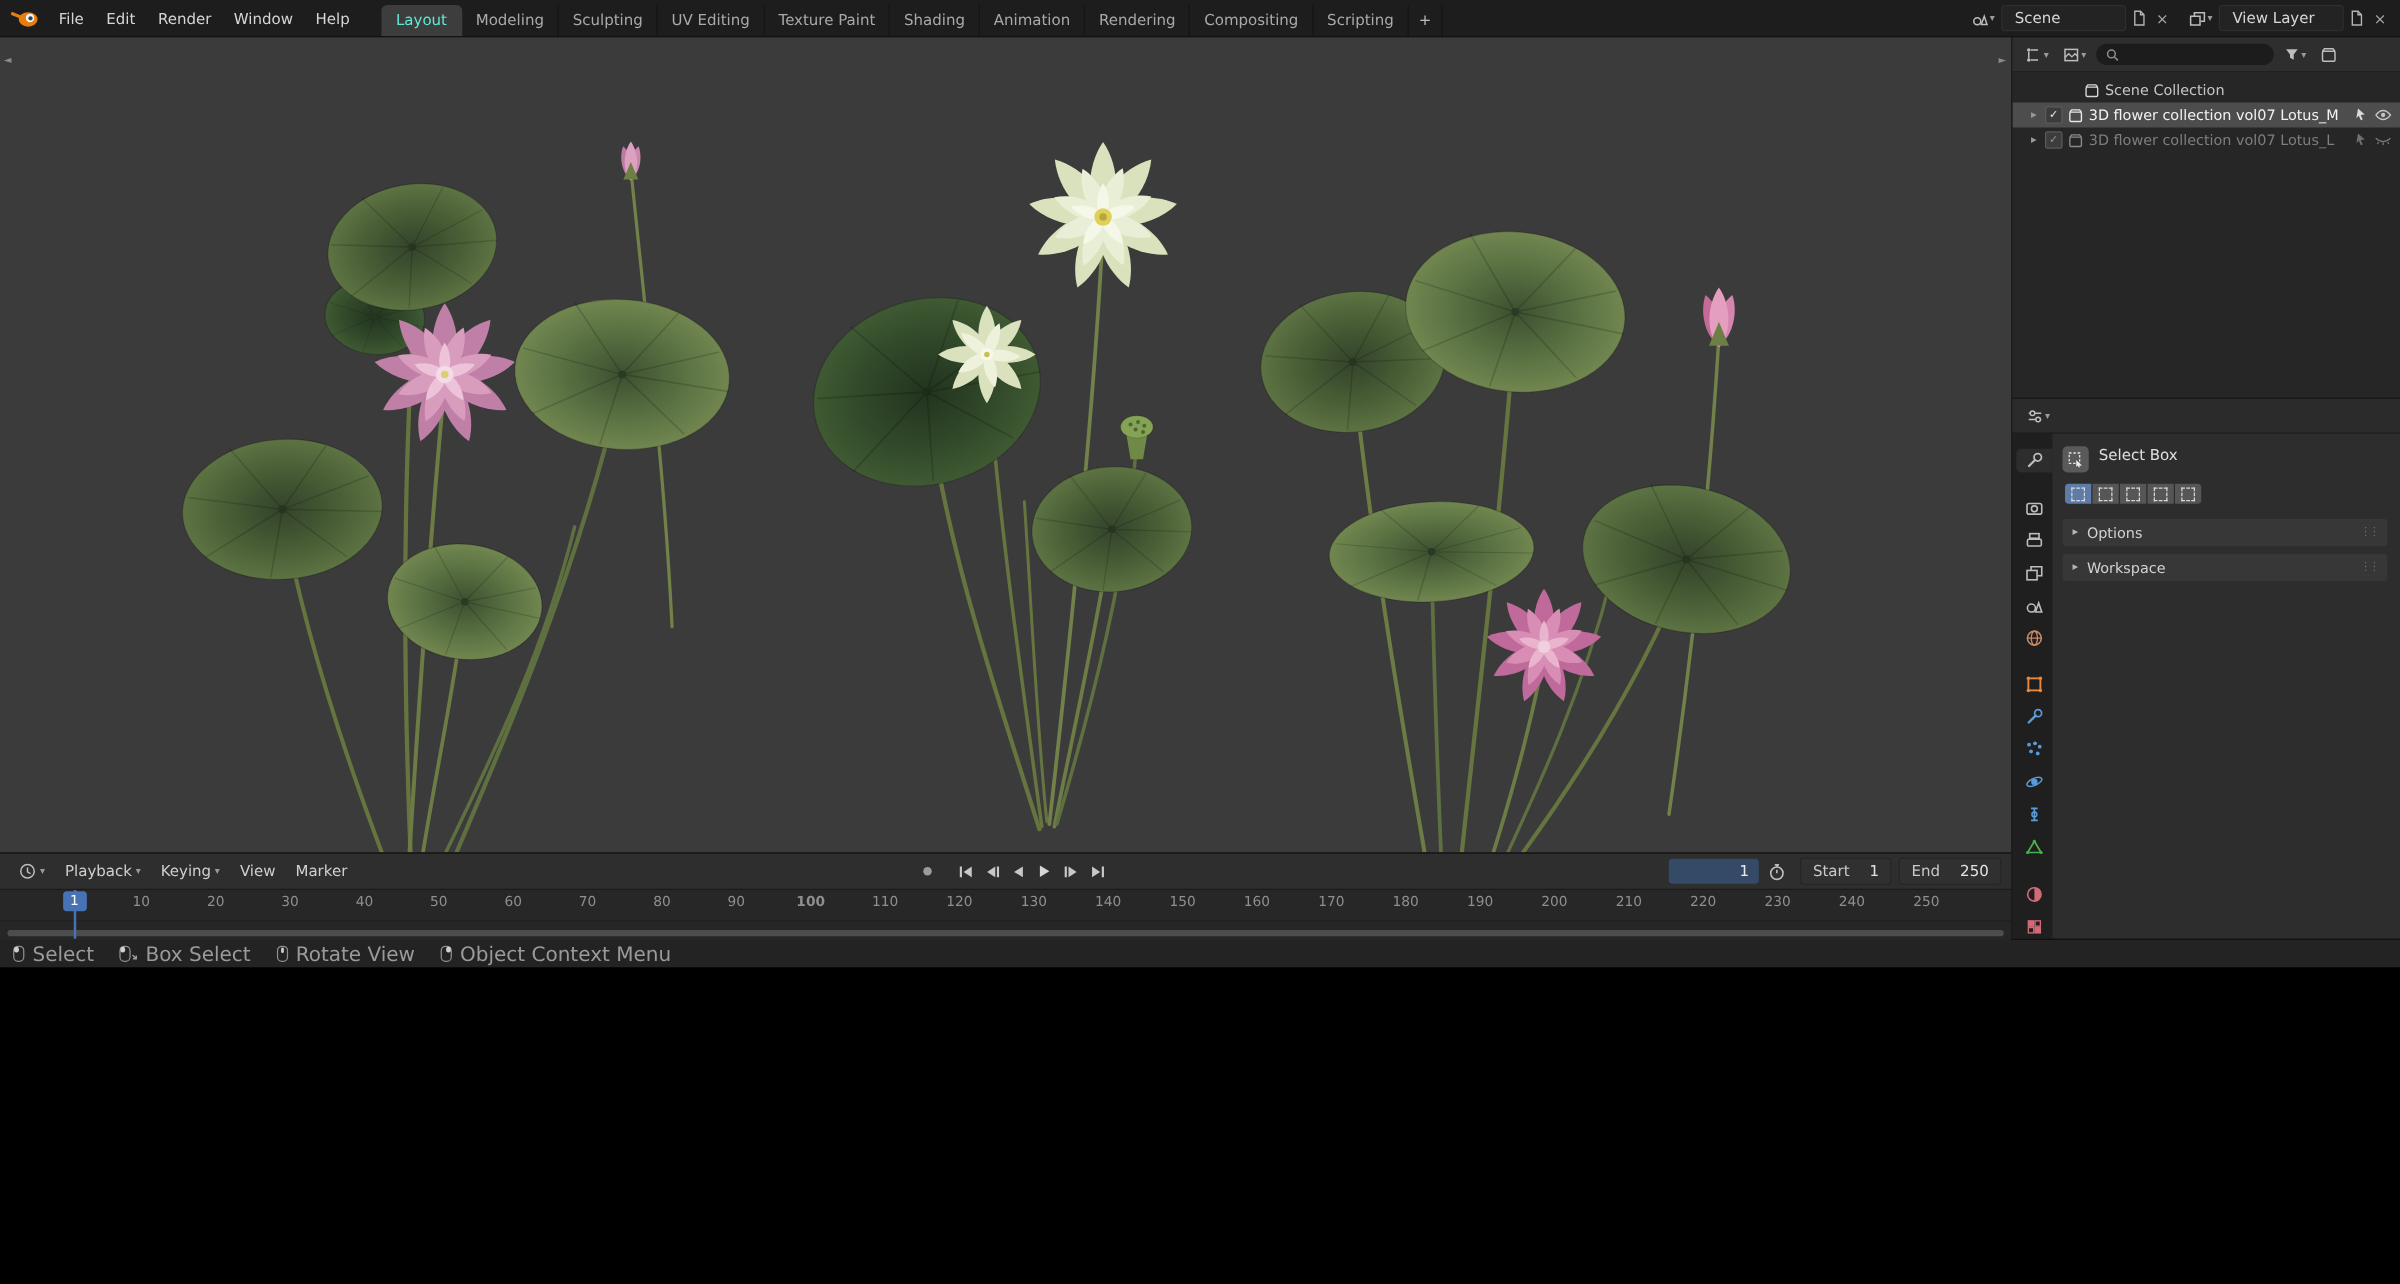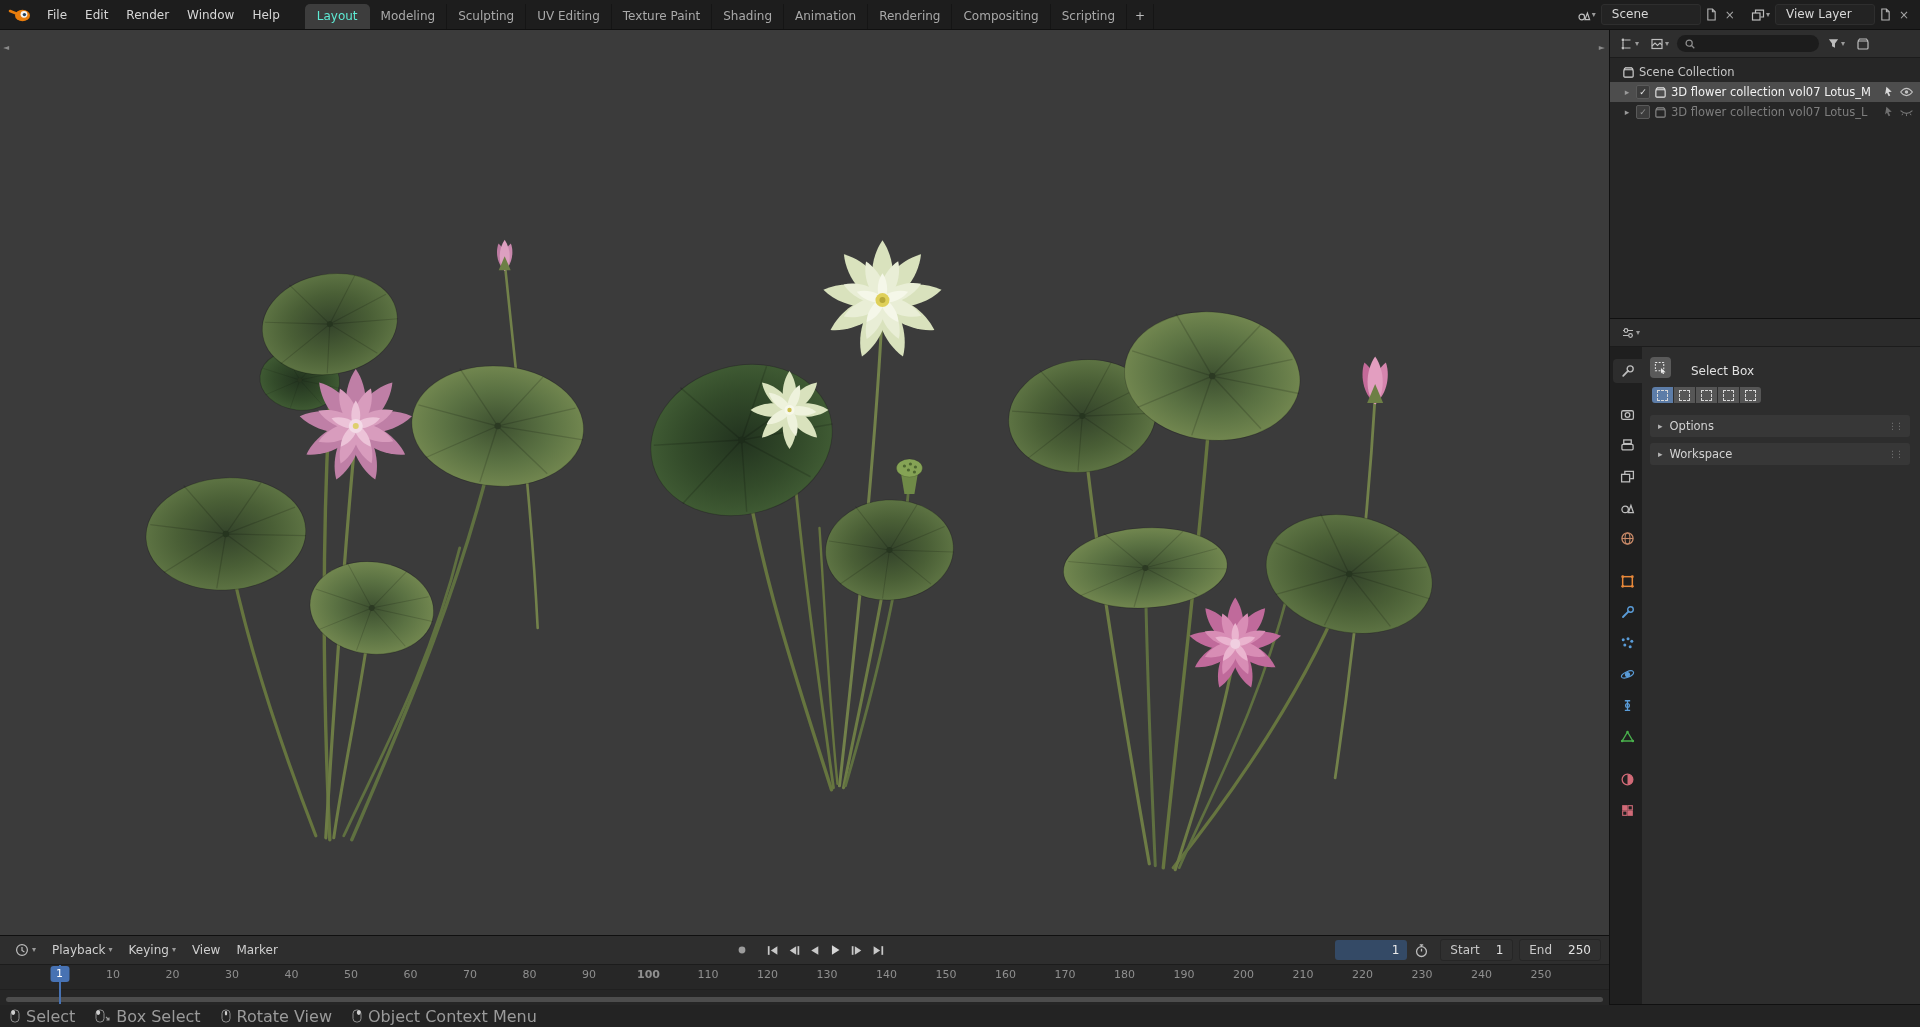--- a/index.html
+++ b/index.html
@@ -1,16 +1,16 @@
 <!DOCTYPE html>
 <html><head>
 <meta charset="utf-8">
 <style>
   html,body{margin:0;padding:0;background:#000;}
-  .app{width:1920px;height:1027px;background:#1d1d1d;font-family:"DejaVu Sans","Liberation Sans",sans-serif;
+  .app{width:1920px;height:774px;background:#1d1d1d;font-family:"DejaVu Sans","Liberation Sans",sans-serif;
        color:#d5d5d5;position:relative;overflow:hidden;display:flex;flex-direction:column;font-size:12px;}
   svg{display:block}
   
   .topbar{height:29px;display:flex;align-items:center;padding:0 8px;background:#1d1d1d;border-bottom:1px solid #101010;flex:0 0 auto;}
   .logo{width:24px;height:18px;margin-right:6px;display:flex;align-items:center;cursor:pointer;}
   .menus{display:flex;align-items:center;}
   .menu{padding:3px 9px;border-radius:3px;color:#d6d6d6;cursor:default;}
   .wtabs{display:flex;align-items:flex-end;margin-left:16px;height:29px;}
   .wtab{padding:5px 11px 6px;color:#a9a9a9;border-right:1px solid #151515;cursor:pointer;white-space:nowrap;}
   .wtab:first-child{border-left:1px solid #151515;}
@@ -45,38 +45,38 @@
   .playhead{position:absolute;top:29px;bottom:0;width:2px;background:#4772b3;z-index:3;}
   .ph-pill{position:absolute;top:1px;left:50%;transform:translateX(-50%);background:#4772b3;color:#fff;border-radius:3px;
            padding:0 6px;height:16px;line-height:16px;font-size:11px;cursor:grab;}
   
   .rightcol{width:310px;flex:0 0 auto;display:flex;flex-direction:column;border-left:1px solid #101010;background:#262626;}
   .outliner{height:288px;flex:0 0 auto;display:flex;flex-direction:column;border-bottom:1px solid #101010;}
   .ol-header{height:27px;background:#2e2e2e;display:flex;align-items:center;gap:5px;padding:0 7px;border-bottom:1px solid #1c1c1c;}
   .ol-search{flex:1;max-width:128px;height:17px;background:#1c1c1c;border-radius:9px;display:flex;align-items:center;padding:0 7px;cursor:text;}
   .ol-tree{flex:1;background:#262626;padding-top:4px;overflow:hidden;}
   .ol-row{height:20px;display:flex;align-items:center;gap:4px;padding:0 6px 0 12px;color:#c6c6c6;font-size:11.5px;cursor:pointer;}
-  .ol-row.root{}
+  .ol-row.root{margin-left:45px;}
   .ol-row.sel{background:#4d4d4d;color:#f2f2f2;}
   .ol-row.dim{color:#7e7e7e;}
   .ol-arrow{color:#9a9a9a;font-size:9px;width:10px;text-align:center;}
   .ol-label{flex:1;white-space:nowrap;overflow:hidden;text-overflow:ellipsis;}
   .cb{width:12px;height:12px;background:#3c3c3c;border:1px solid #5a5a5a;border-radius:2px;display:flex;align-items:center;justify-content:center;
       font-size:9px;color:#e8e8e8;cursor:pointer;}
   .dim .cb{color:#909090;}
   
   .props{flex:1;display:flex;flex-direction:column;min-height:0;}
   .pr-header{height:27px;background:#2b2b2b;display:flex;align-items:center;padding:0 8px;border-bottom:1px solid #1c1c1c;}
   .pr-body{flex:1;display:flex;min-height:0;}
   .ptabs{width:32px;background:#1f1f1f;display:flex;flex-direction:column;align-items:stretch;padding-top:12px;gap:7px;}
   .ptab{height:24px;display:flex;align-items:center;justify-content:center;cursor:pointer;border-radius:4px 0 0 4px;margin-left:3px;}
   .ptab.active{background:#2d2d2d;}
   .ptab.gap{margin-top:12px;}
   .pcontent{flex:1;background:#2d2d2d;padding:10px 10px 0 8px;}
-  .tool-row{display:flex;align-items:flex-end;gap:20px;margin-bottom:9px;}
+  .tool-row{display:flex;align-items:flex-start;gap:8px;margin-bottom:9px;}
   .tool-btn{width:21px;height:21px;background:#5a5a5a;border-radius:4px;display:flex;align-items:center;justify-content:center;cursor:pointer;}
   .tool-name{color:#e0e0e0;font-size:12px;}
   .selmode{display:flex;gap:1px;margin:0 0 12px 2px;}
   .sm{width:21px;height:16px;background:#565656;display:flex;align-items:center;justify-content:center;cursor:pointer;}
   .sm:first-child{border-radius:3px 0 0 3px;background:#5d7da8;}
   .sm:last-child{border-radius:0 3px 3px 0;}
   .sm i{display:block;width:9px;height:9px;border:1px dashed #d8d8d8;}
   .section{height:22px;background:#373737;border-radius:3px;display:flex;align-items:center;gap:7px;padding:0 8px;margin-bottom:6px;cursor:pointer;}
   .section .tri{color:#b5b5b5;font-size:9px;}
   .section .slabel{flex:1;color:#d2d2d2;font-size:11.5px;}

